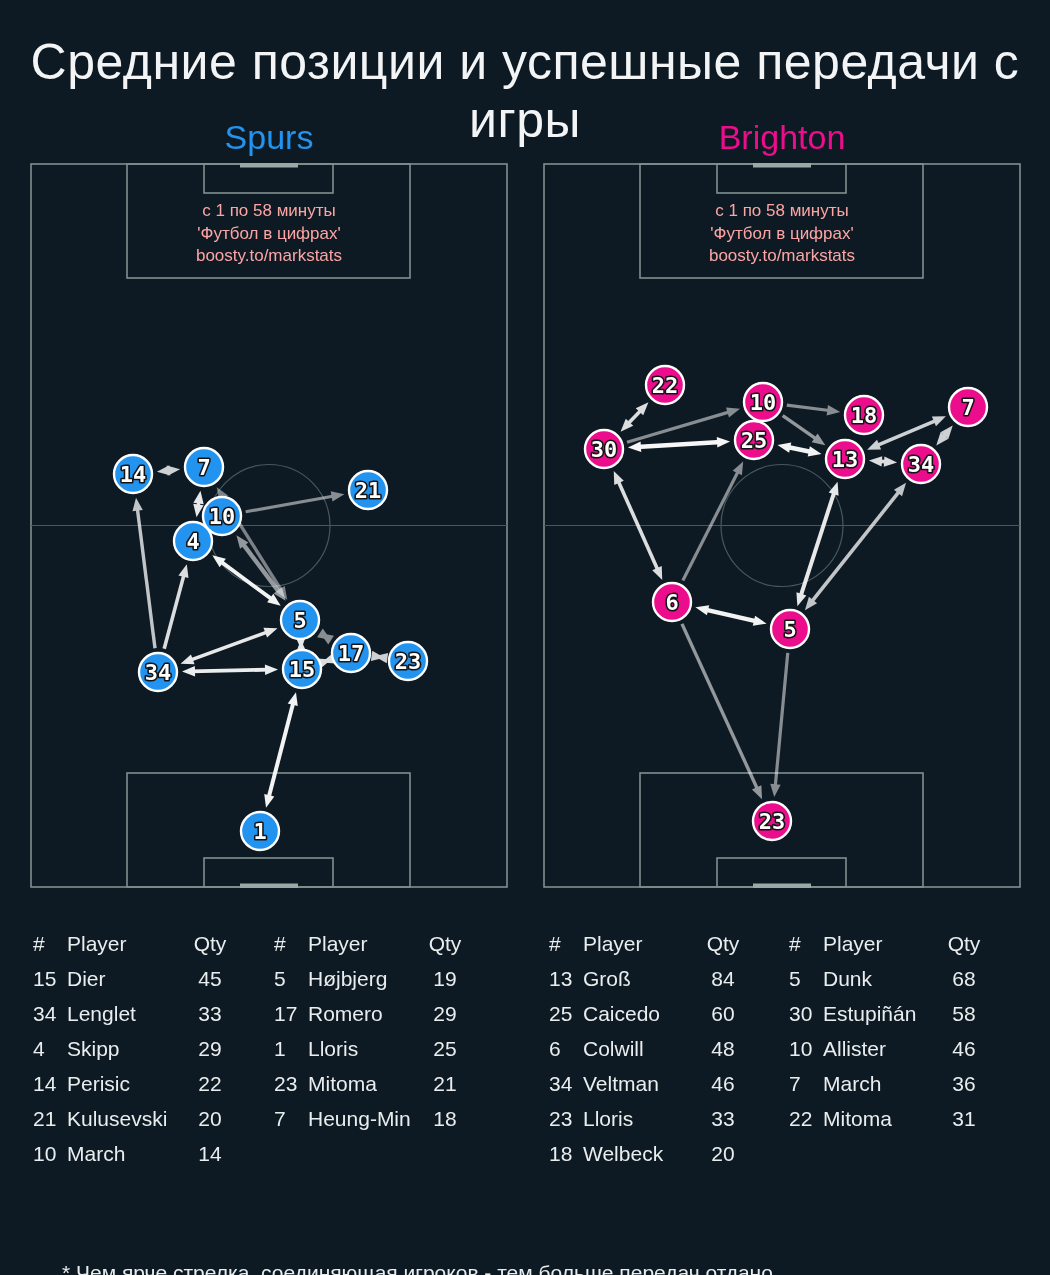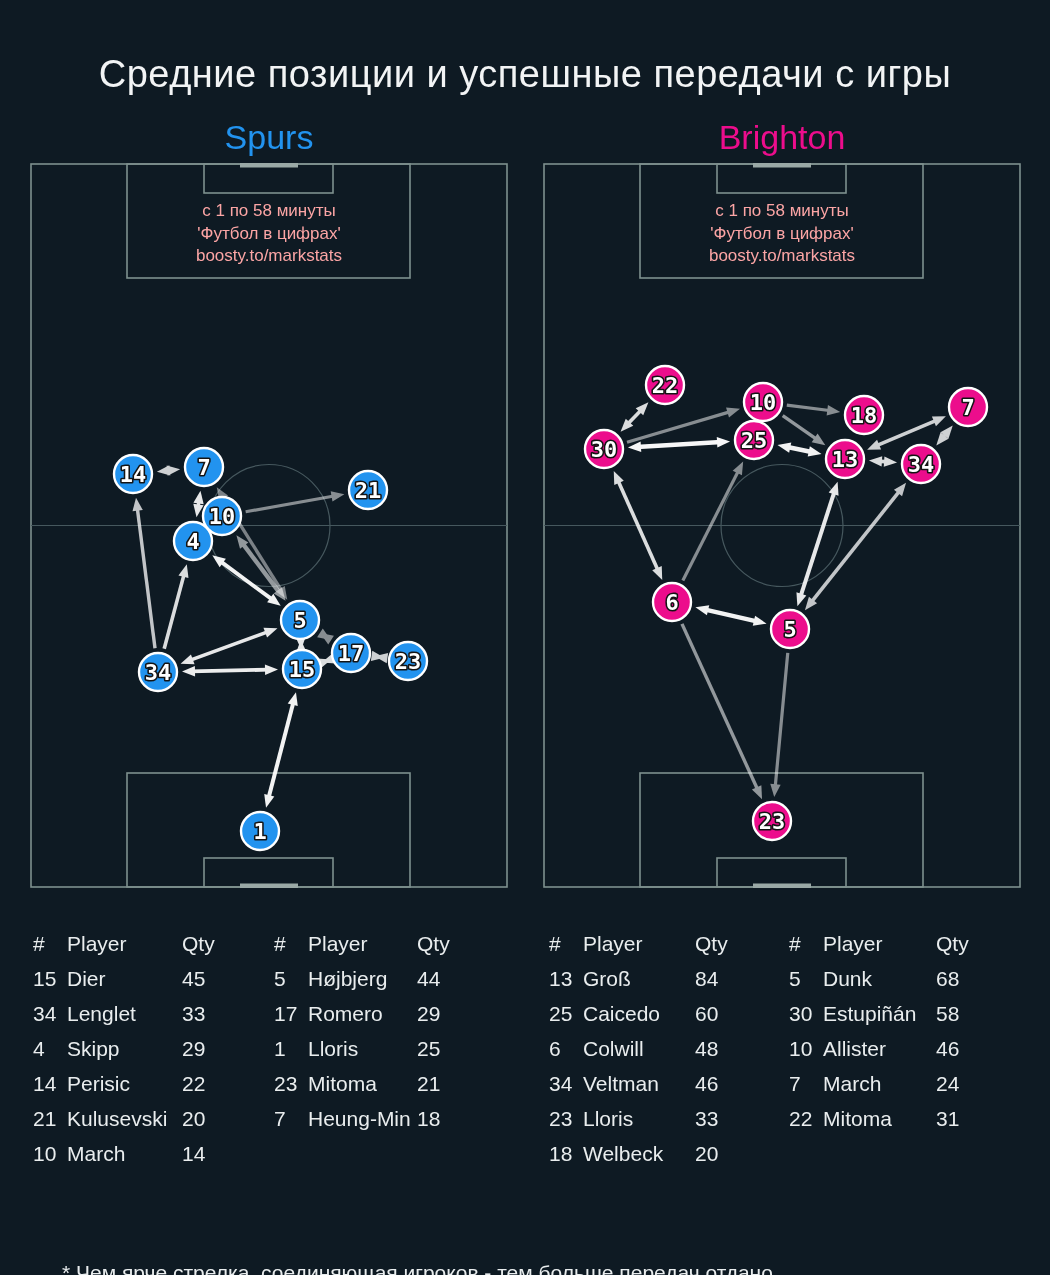--- a/index.html
+++ b/index.html
@@ -4,21 +4,21 @@
 <style>
   html,body{margin:0;padding:0;}
   body{
     width:1050px;height:1275px;position:relative;overflow:hidden;
     background:#0e1a23;
     font-family:"Liberation Sans", sans-serif;
     -webkit-font-smoothing:antialiased;
   }
   .title{
     position:absolute;left:0;top:33px;width:1050px;text-align:center;
-    font-size:38px;color:#f2f4f5;letter-spacing:.5px;margin-top:20px;
+    font-size:50px;color:#f2f4f5;letter-spacing:.5px;
   }
   .team-label{
     position:absolute;top:118px;width:478px;text-align:center;
     font-size:34px;font-weight:400;
   }
   #team-label-0{left:30px;}
   #team-label-1{left:543px;}
   .pitch{position:absolute;top:163px;width:478px;height:725px;}
   #pitch-0{left:30px;}
   #pitch-1{left:543px;}
@@ -28,21 +28,21 @@
     font-size:17px;line-height:22.5px;color:#fca5a5;
   }
   .ptable{
     position:absolute;top:926px;font-size:21px;line-height:35px;color:#e9edee;
   }
   #table-0-0{left:33px;width:205px;}
   #table-0-1{left:274px;width:199px;}
   #table-1-0{left:549px;width:202px;}
   #table-1-1{left:789px;width:203px;}
   .prow{display:grid;grid-template-columns:34px 1fr 56px;}
-  .c-qty{text-align:left;}
+  .c-qty{text-align:center;}
   .footnote{
     position:absolute;left:30px;top:1261px;font-size:21px;color:#e9edee;margin-left:32px;
   }
 </style>
 </head>
 <body>
 
 <div class="title">Средние позиции и успешные передачи с игры</div>
 
 <div class="team-label" id="team-label-0" style="color: rgb(34, 147, 239);">Spurs</div>
@@ -359,21 +359,21 @@
   </div>
 <div class="ptable" id="table-0-1">
     <div class="prow">
       <span class="c-num">#</span>
       <span class="c-name">Player</span>
       <span class="c-qty">Qty</span>
     </div>
     <div class="prow">
       <span class="c-num">5</span>
       <span class="c-name">Højbjerg</span>
-      <span class="c-qty">44</span>
+      <span class="c-qty">19</span>
     </div>
     <div class="prow">
       <span class="c-num">17</span>
       <span class="c-name">Romero</span>
       <span class="c-qty">29</span>
     </div>
     <div class="prow">
       <span class="c-num">1</span>
       <span class="c-name">Lloris</span>
       <span class="c-qty">25</span>
@@ -443,21 +443,21 @@
       <span class="c-qty">58</span>
     </div>
     <div class="prow">
       <span class="c-num">10</span>
       <span class="c-name">Allister</span>
       <span class="c-qty">46</span>
     </div>
     <div class="prow">
       <span class="c-num">7</span>
       <span class="c-name">March</span>
-      <span class="c-qty">24</span>
+      <span class="c-qty">36</span>
     </div>
     <div class="prow">
       <span class="c-num">22</span>
       <span class="c-name">Mitoma</span>
       <span class="c-qty">31</span>
     </div>
   </div>
 
 <div class="footnote">* Чем ярче стрелка, соединяющая игроков - тем больше передач отдано</div>
 

